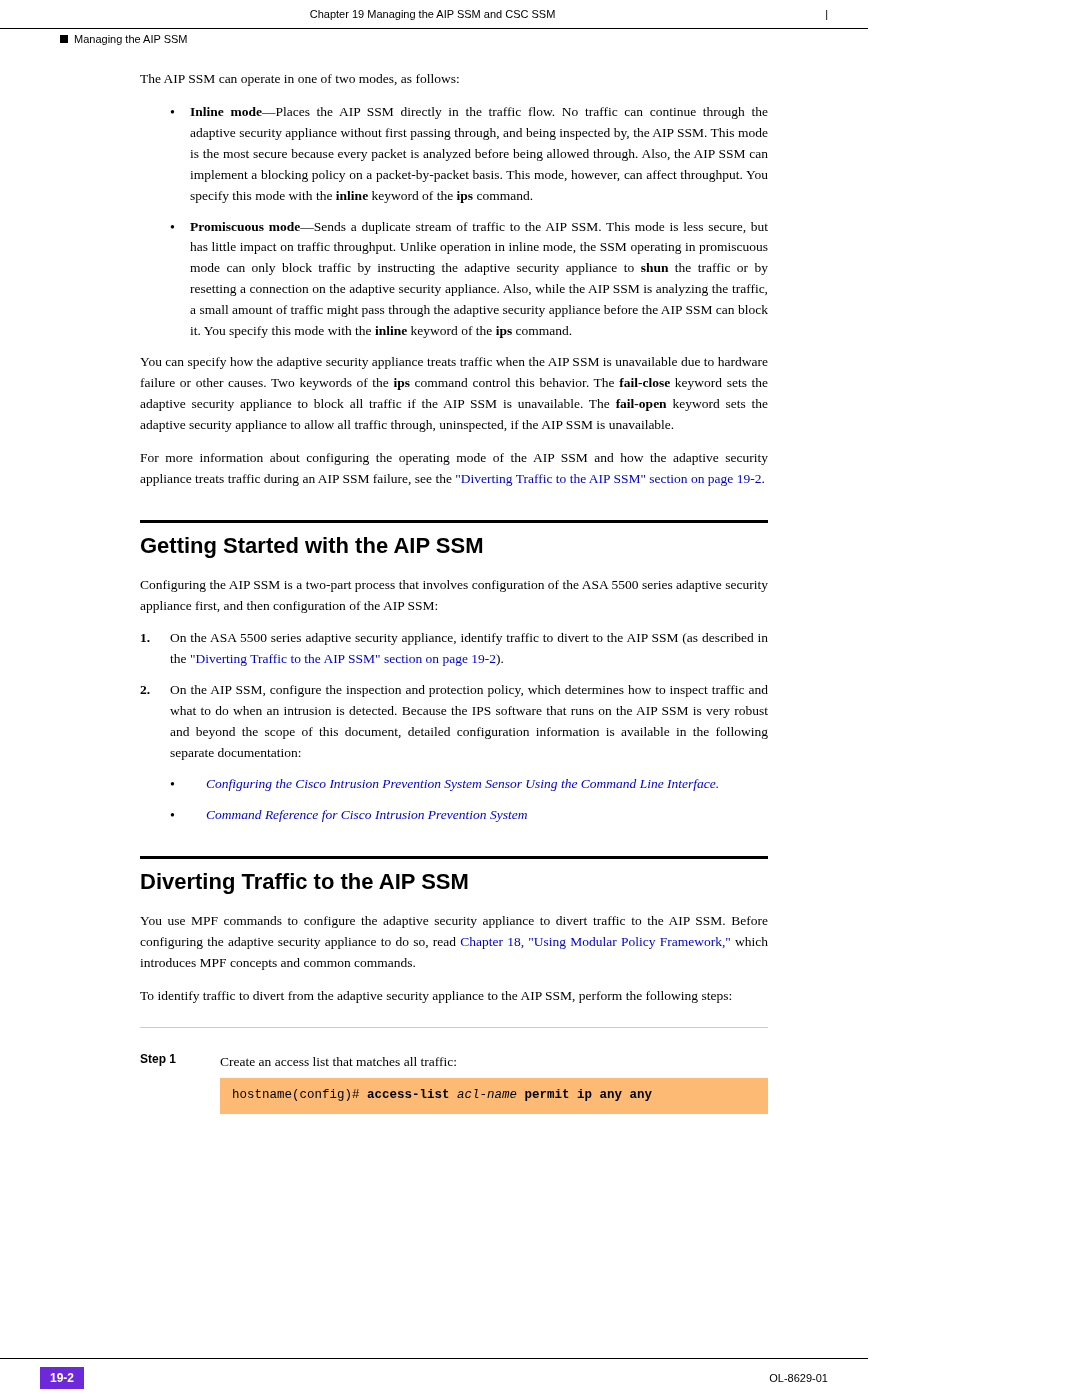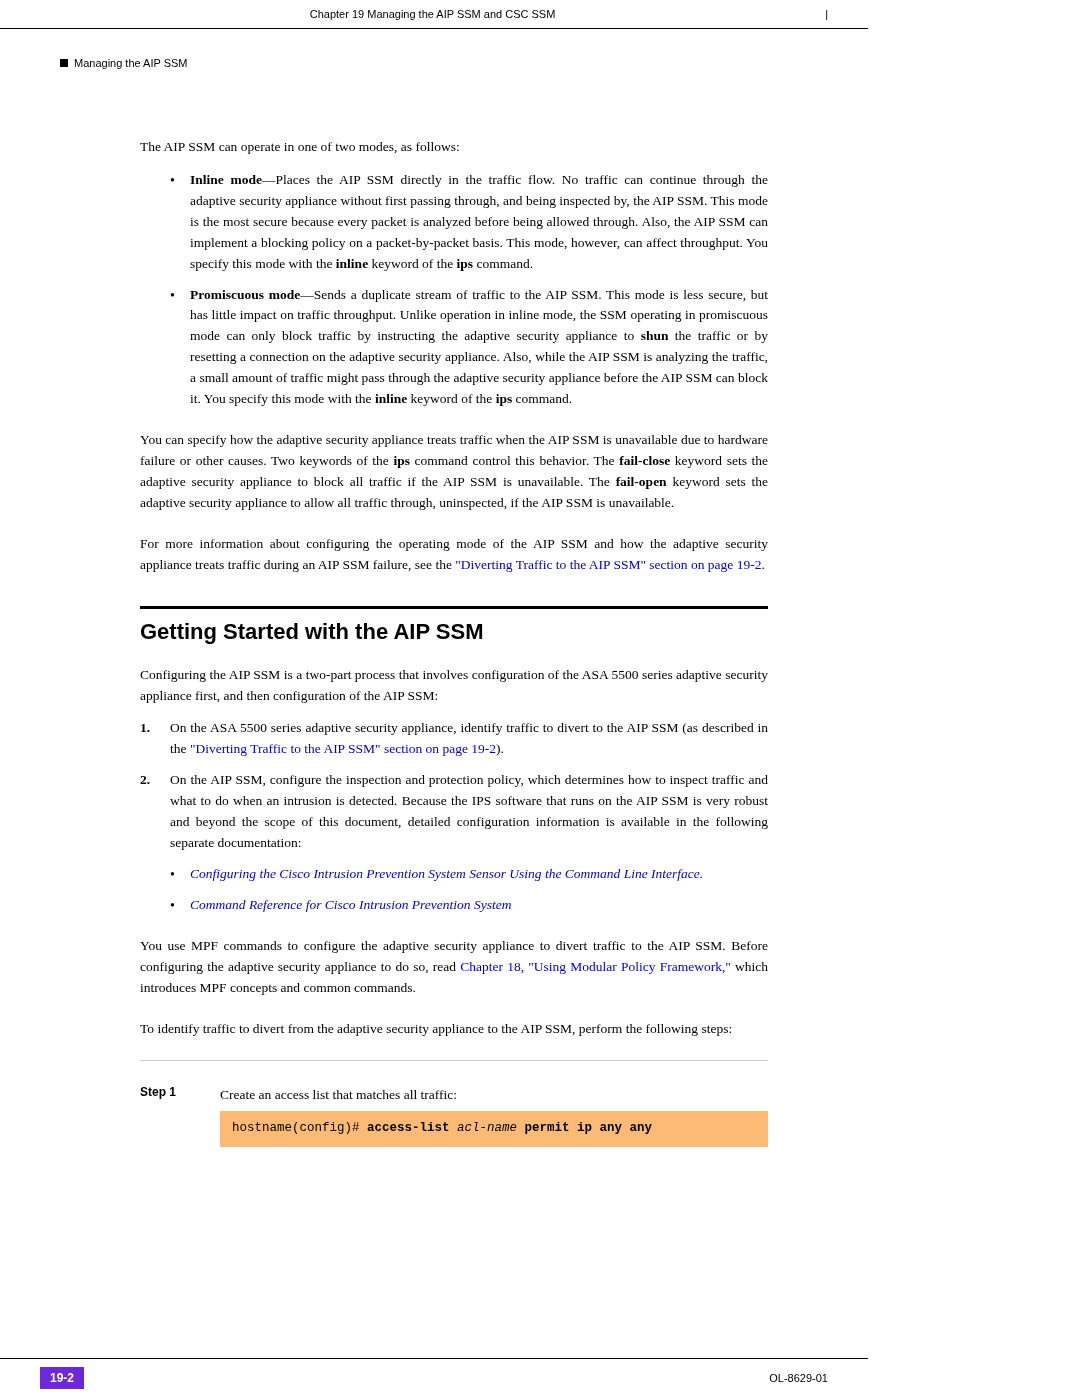--- a/index.html
+++ b/index.html
@@ -18,21 +18,20 @@
       position: relative;
     }
 
     .page-container {
       width: 868px;
       min-height: 1397px;
       background: #ffffff;
       position: relative;
       display: flex;
       flex-direction: column;
-      gap: 24px;
     }
 
     
     .top-header {
       display: flex;
       justify-content: space-between;
       align-items: center;
       padding: 8px 40px 8px 40px;
       border-bottom: 1px solid #000;
       font-size: 11px;
@@ -80,21 +79,20 @@
     .main-content {
       padding: 20px 100px 60px 140px;
       flex: 1;
     }
 
     .body-text {
       font-size: 13.5px;
       line-height: 1.55;
       margin-bottom: 12px;
       text-align: justify;
-      margin-top: 20px;
     }
 
     .bullet-list {
       margin: 10px 0 10px 30px;
       list-style: none;
     }
 
     .bullet-list li {
       position: relative;
       padding-left: 20px;
@@ -118,20 +116,21 @@
 
     .link-blue {
       color: #0000cc;
       text-decoration: none;
     }
 
     .italic-link {
       color: #0000cc;
       font-style: italic;
       text-decoration: none;
+      margin-left: 16px;
     }
 
     
     .section-heading {
       font-family: Arial, Helvetica, sans-serif;
       font-size: 22px;
       font-weight: bold;
       margin-top: 30px;
       margin-bottom: 16px;
       border-top: 3px solid #000;
@@ -300,20 +299,23 @@
 
     <ul class="bullet-list">
       <li>
         <a href="#" class="italic-link">Configuring the Cisco Intrusion Prevention System Sensor Using the Command Line Interface.</a>
       </li>
       <li>
         <a href="#" class="italic-link">Command Reference for Cisco Intrusion Prevention System</a>
       </li>
     </ul>
 
+    <div class="section-heading">
+      <span>Diverting Traffic to the AIP SSM</span>
+    </div>
 
     <p class="body-text">
       <span>You use MPF commands to configure the adaptive security appliance to divert traffic to the AIP SSM. Before configuring the adaptive security appliance to do so, read </span><a href="#" class="link-blue">Chapter 18, "Using Modular Policy Framework,"</a><span> which introduces MPF concepts and common commands.</span>
     </p>
 
     <p class="body-text">
       <span>To identify traffic to divert from the adaptive security appliance to the AIP SSM, perform the following steps:</span>
     </p>
 
     <div class="step-container">

